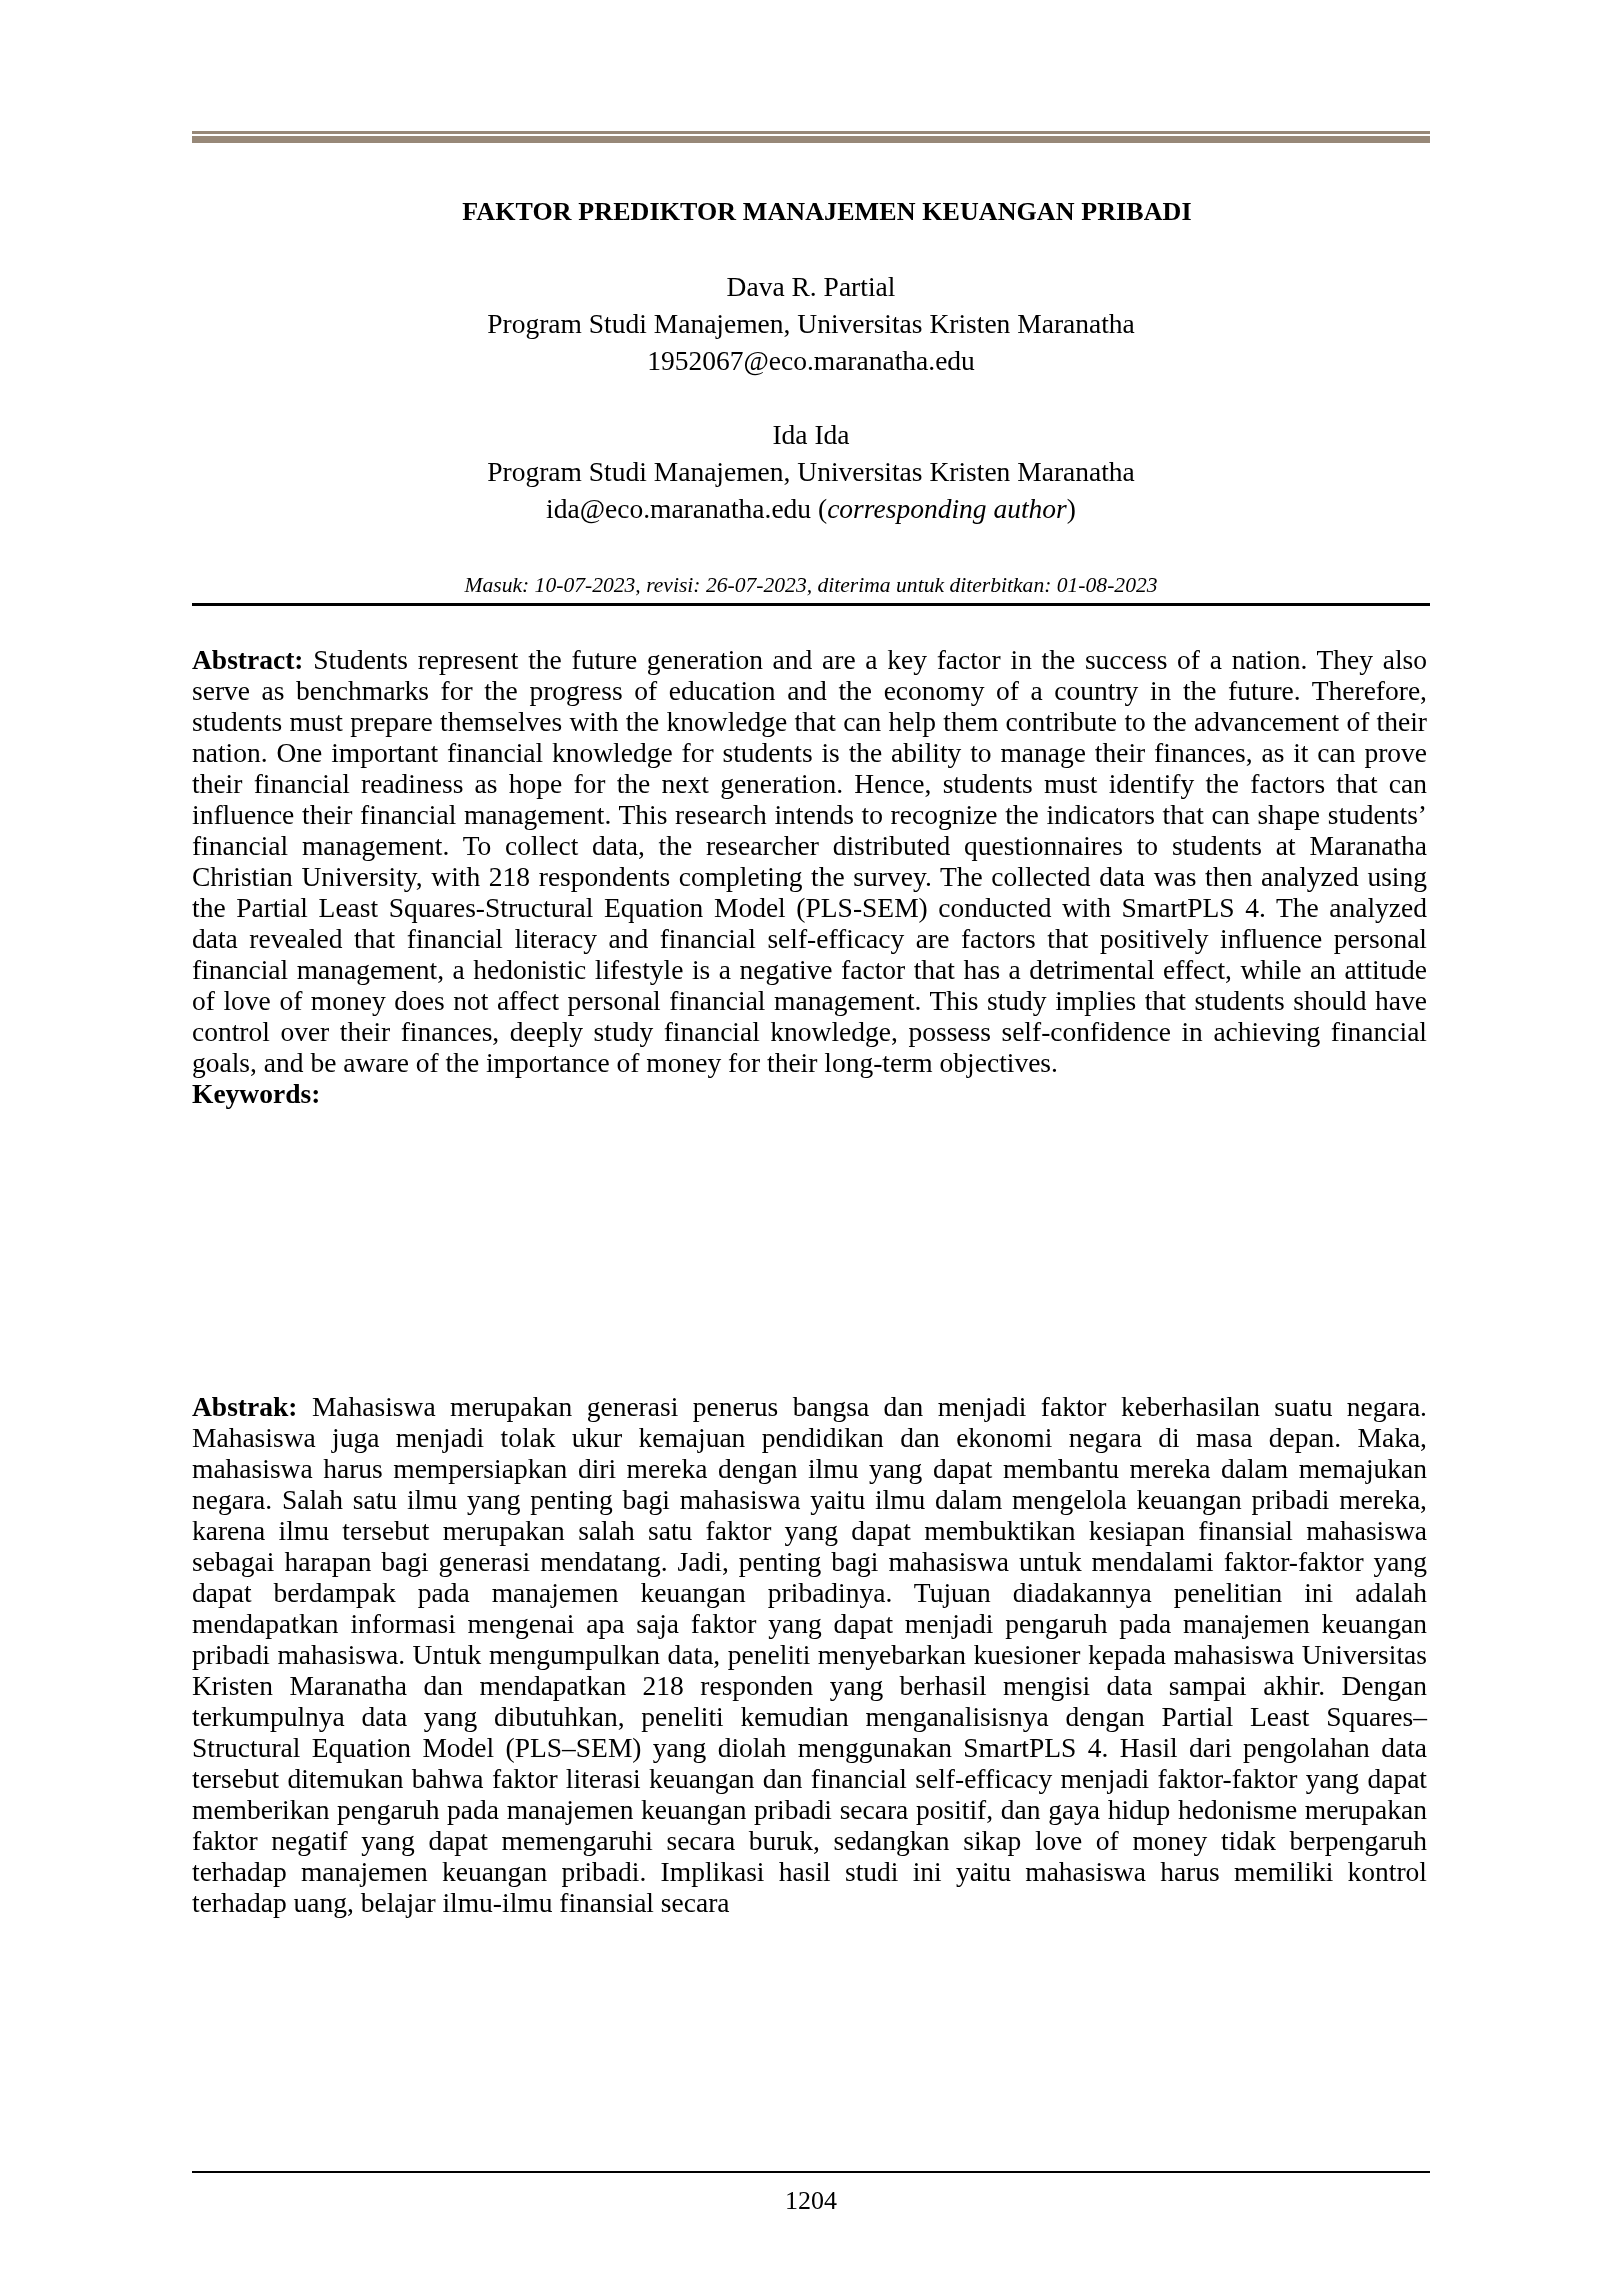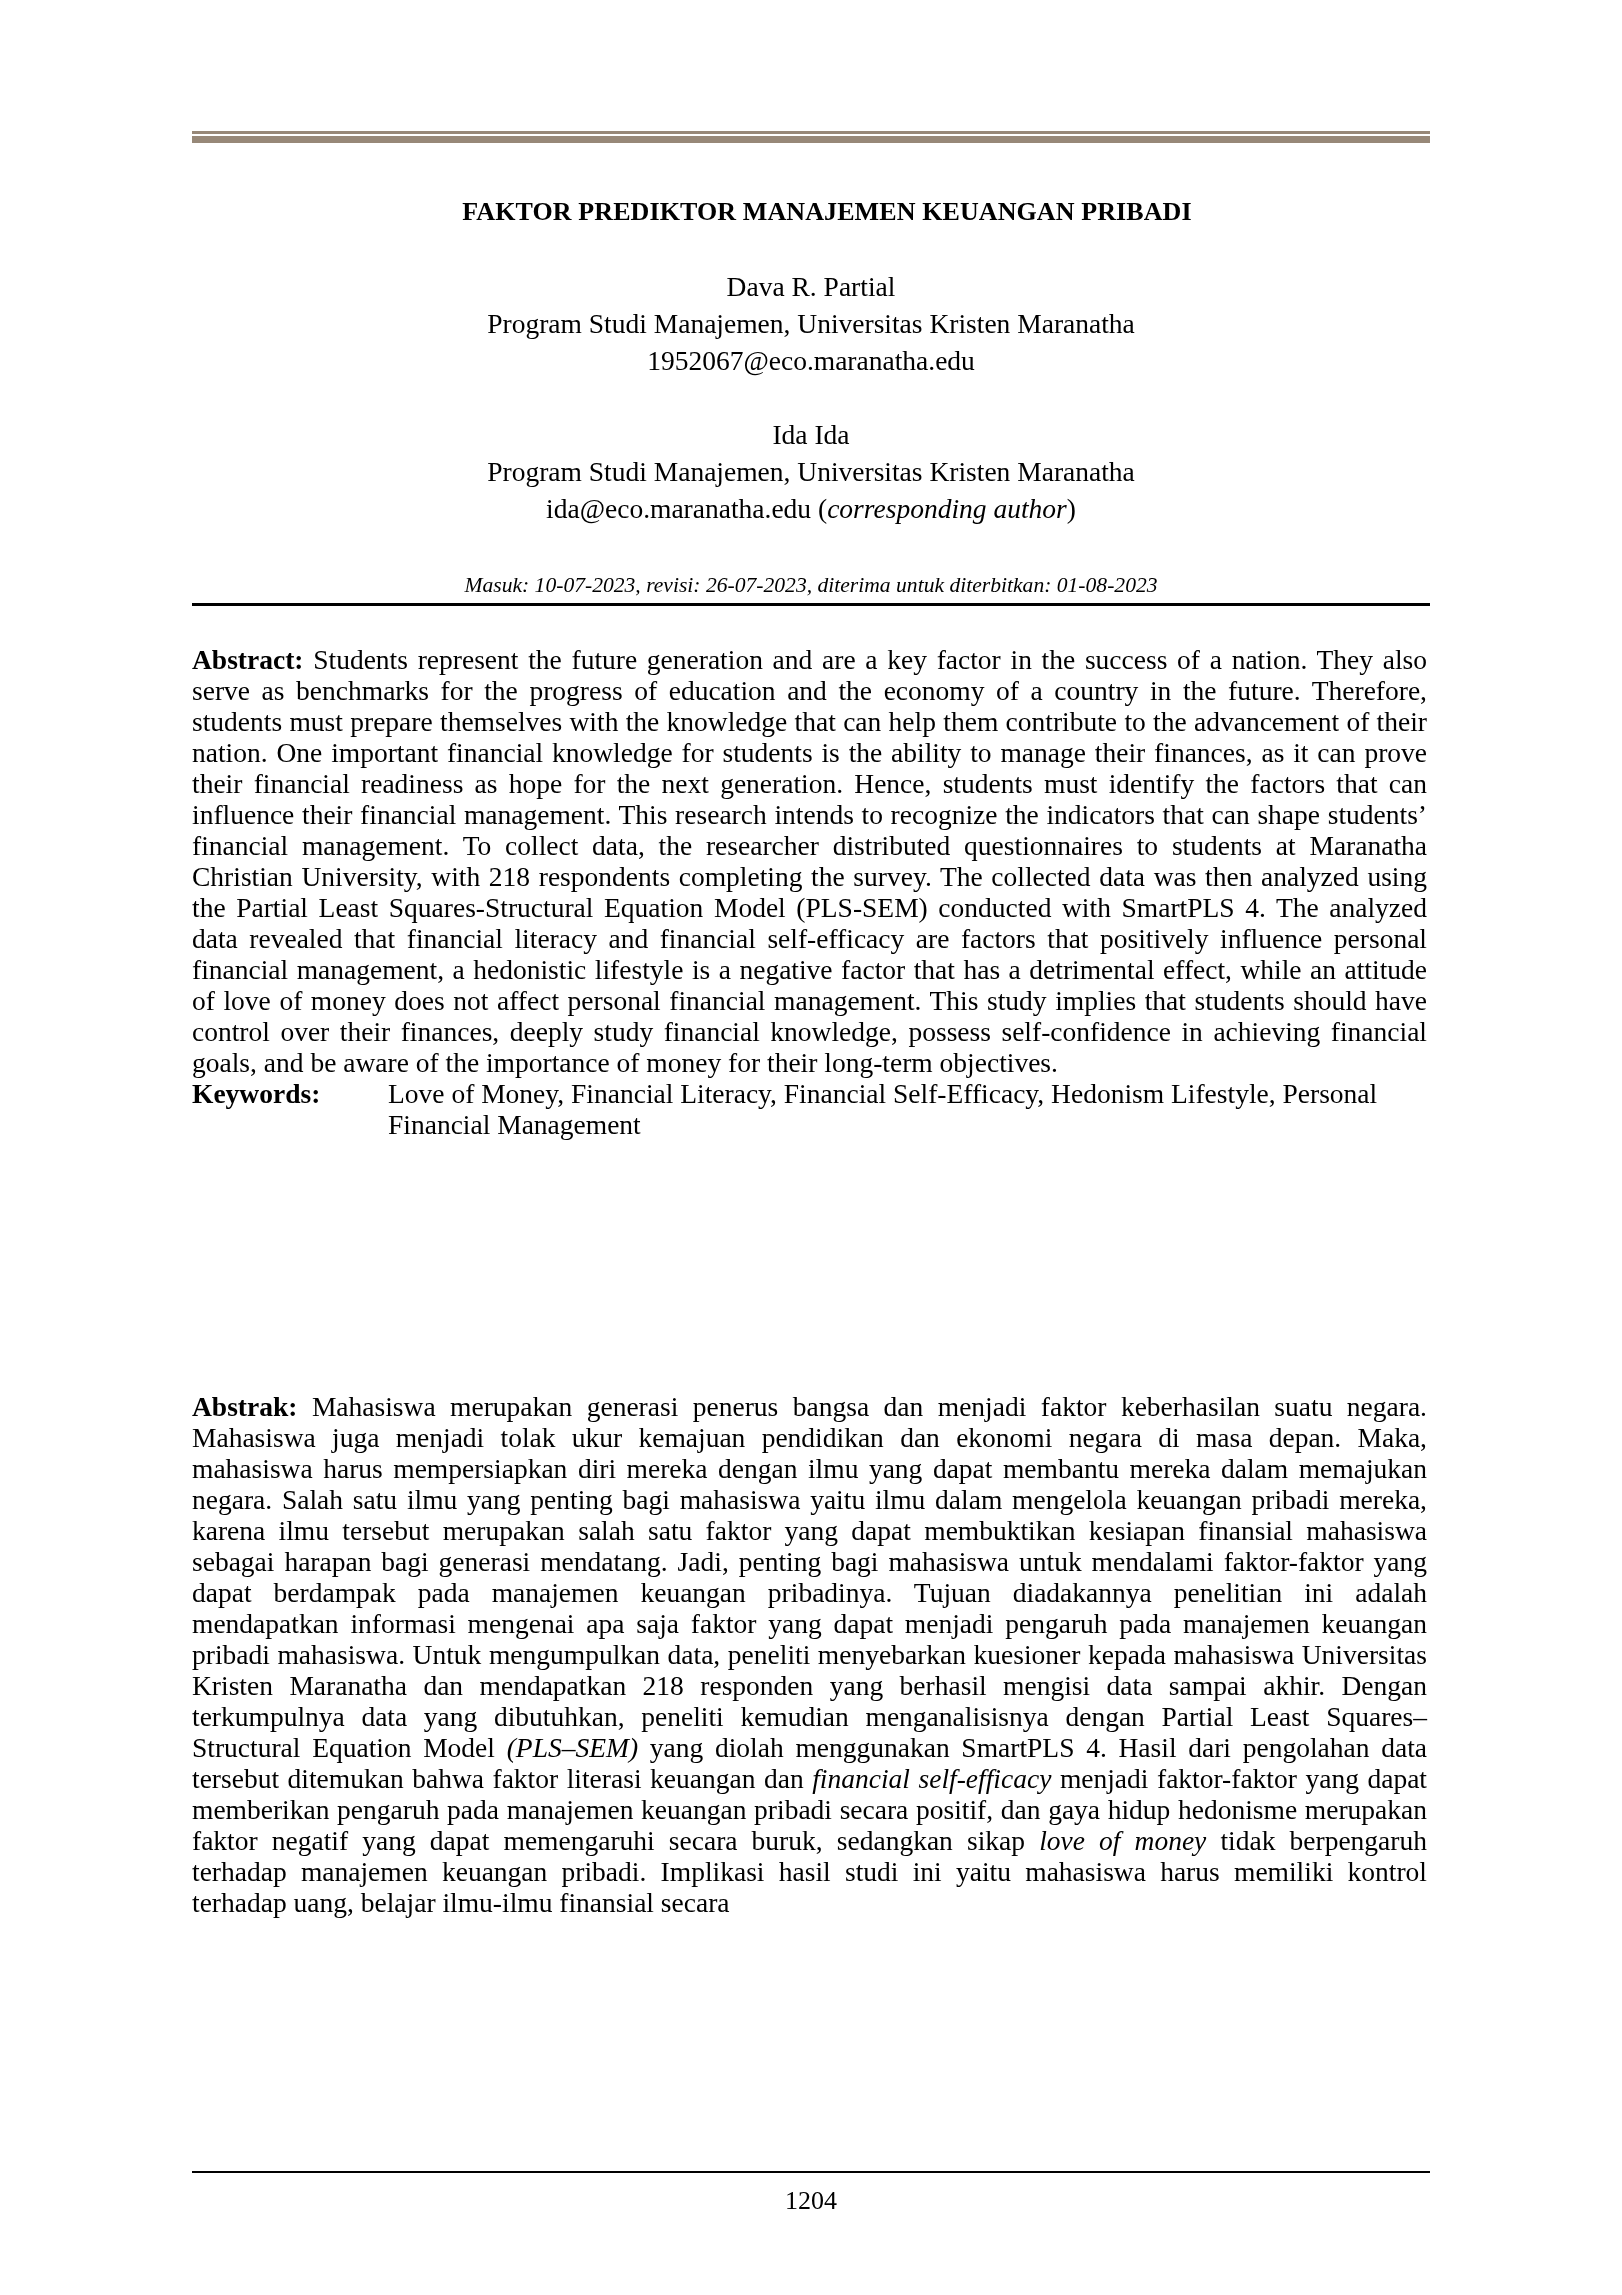--- a/index.html
+++ b/index.html
@@ -88,21 +88,21 @@
       align-items: flex-start;
       text-align: left;
       gap: 24px;
     }
     .kw-label {
       font-weight: bold;
       width: 172px;
       flex: 0 0 172px;
     }
     .kw-values { flex: 1; }
-    .it { font-style: italic; }
+    .it { }
     .footer-rule {
       position: absolute;
       left: 192px;
       width: 1238px;
       top: 2171px;
       height: 2px;
       background: #000000;
     }
     .page-number {
       position: absolute;
@@ -138,21 +138,20 @@
 </div>
 
 <div class="dates">Masuk: 10-07-2023, revisi: 26-07-2023, diterima untuk diterbitkan: 01-08-2023</div>
 
 <div class="divider"></div>
 
 <div class="body-text abstract-en">
   <div><span class="lead">Abstract:</span> <span>Students represent the future generation and are a key factor in the success of a nation. They also serve as benchmarks for the progress of education and the economy of a country in the future. Therefore, students must prepare themselves with the knowledge that can help them contribute to the advancement of their nation. One important financial knowledge for students is the ability to manage their finances, as it can prove their financial readiness as hope for the next generation. Hence, students must identify the factors that can influence their financial management. This research intends to recognize the indicators that can shape students’ financial management. To collect data, the researcher distributed questionnaires to students at Maranatha Christian University, with 218 respondents completing the survey. The collected data was then analyzed using the Partial Least Squares-Structural Equation Model (PLS-SEM) conducted with SmartPLS 4. The analyzed data revealed that financial literacy and financial self-efficacy are factors that positively influence personal financial management, a hedonistic lifestyle is a negative factor that has a detrimental effect, while an attitude of love of money does not affect personal financial management. This study implies that students should have control over their finances, deeply study financial knowledge, possess self-confidence in achieving financial goals, and be aware of the importance of money for their long-term objectives.</span></div>
   <div class="keywords">
     <span class="kw-label">Keywords:</span>
-    <span class="kw-values">Love of Money, Financial Literacy, Financial Self-Efficacy, Hedonism Lifestyle, Personal Financial Management</span>
   </div>
 </div>
 
 <div class="body-text abstract-id">
   <div><span class="lead">Abstrak:</span> <span>Mahasiswa merupakan generasi penerus bangsa dan menjadi faktor keberhasilan suatu negara. Mahasiswa juga menjadi tolak ukur kemajuan pendidikan dan ekonomi negara di masa depan. Maka, mahasiswa harus mempersiapkan diri mereka dengan ilmu yang dapat membantu mereka dalam memajukan negara. Salah satu ilmu yang penting bagi mahasiswa yaitu ilmu dalam mengelola keuangan pribadi mereka, karena ilmu tersebut merupakan salah satu faktor yang dapat membuktikan kesiapan finansial mahasiswa sebagai harapan bagi generasi mendatang. Jadi, penting bagi mahasiswa untuk mendalami faktor-faktor yang dapat berdampak pada manajemen keuangan pribadinya. Tujuan diadakannya penelitian ini adalah mendapatkan informasi mengenai apa saja faktor yang dapat menjadi pengaruh pada manajemen keuangan pribadi mahasiswa. Untuk mengumpulkan data, peneliti menyebarkan kuesioner kepada mahasiswa Universitas Kristen Maranatha dan mendapatkan 218 responden yang berhasil mengisi data sampai akhir. Dengan terkumpulnya data yang dibutuhkan, peneliti kemudian menganalisisnya dengan Partial Least Squares–Structural Equation Model </span><span class="it">(PLS–SEM)</span><span> yang diolah menggunakan SmartPLS 4. Hasil dari pengolahan data tersebut ditemukan bahwa faktor literasi keuangan dan </span><span class="it">financial self-efficacy</span><span> menjadi faktor-faktor yang dapat memberikan pengaruh pada manajemen keuangan pribadi secara positif, dan gaya hidup hedonisme merupakan faktor negatif yang dapat memengaruhi secara buruk, sedangkan sikap </span><span class="it">love of money</span><span> tidak berpengaruh terhadap manajemen keuangan pribadi. Implikasi hasil studi ini yaitu mahasiswa harus memiliki kontrol terhadap uang, belajar ilmu-ilmu finansial secara</span></div>
 </div>
 
 <div class="footer-rule"></div>
 <div class="page-number">1204</div>
 

